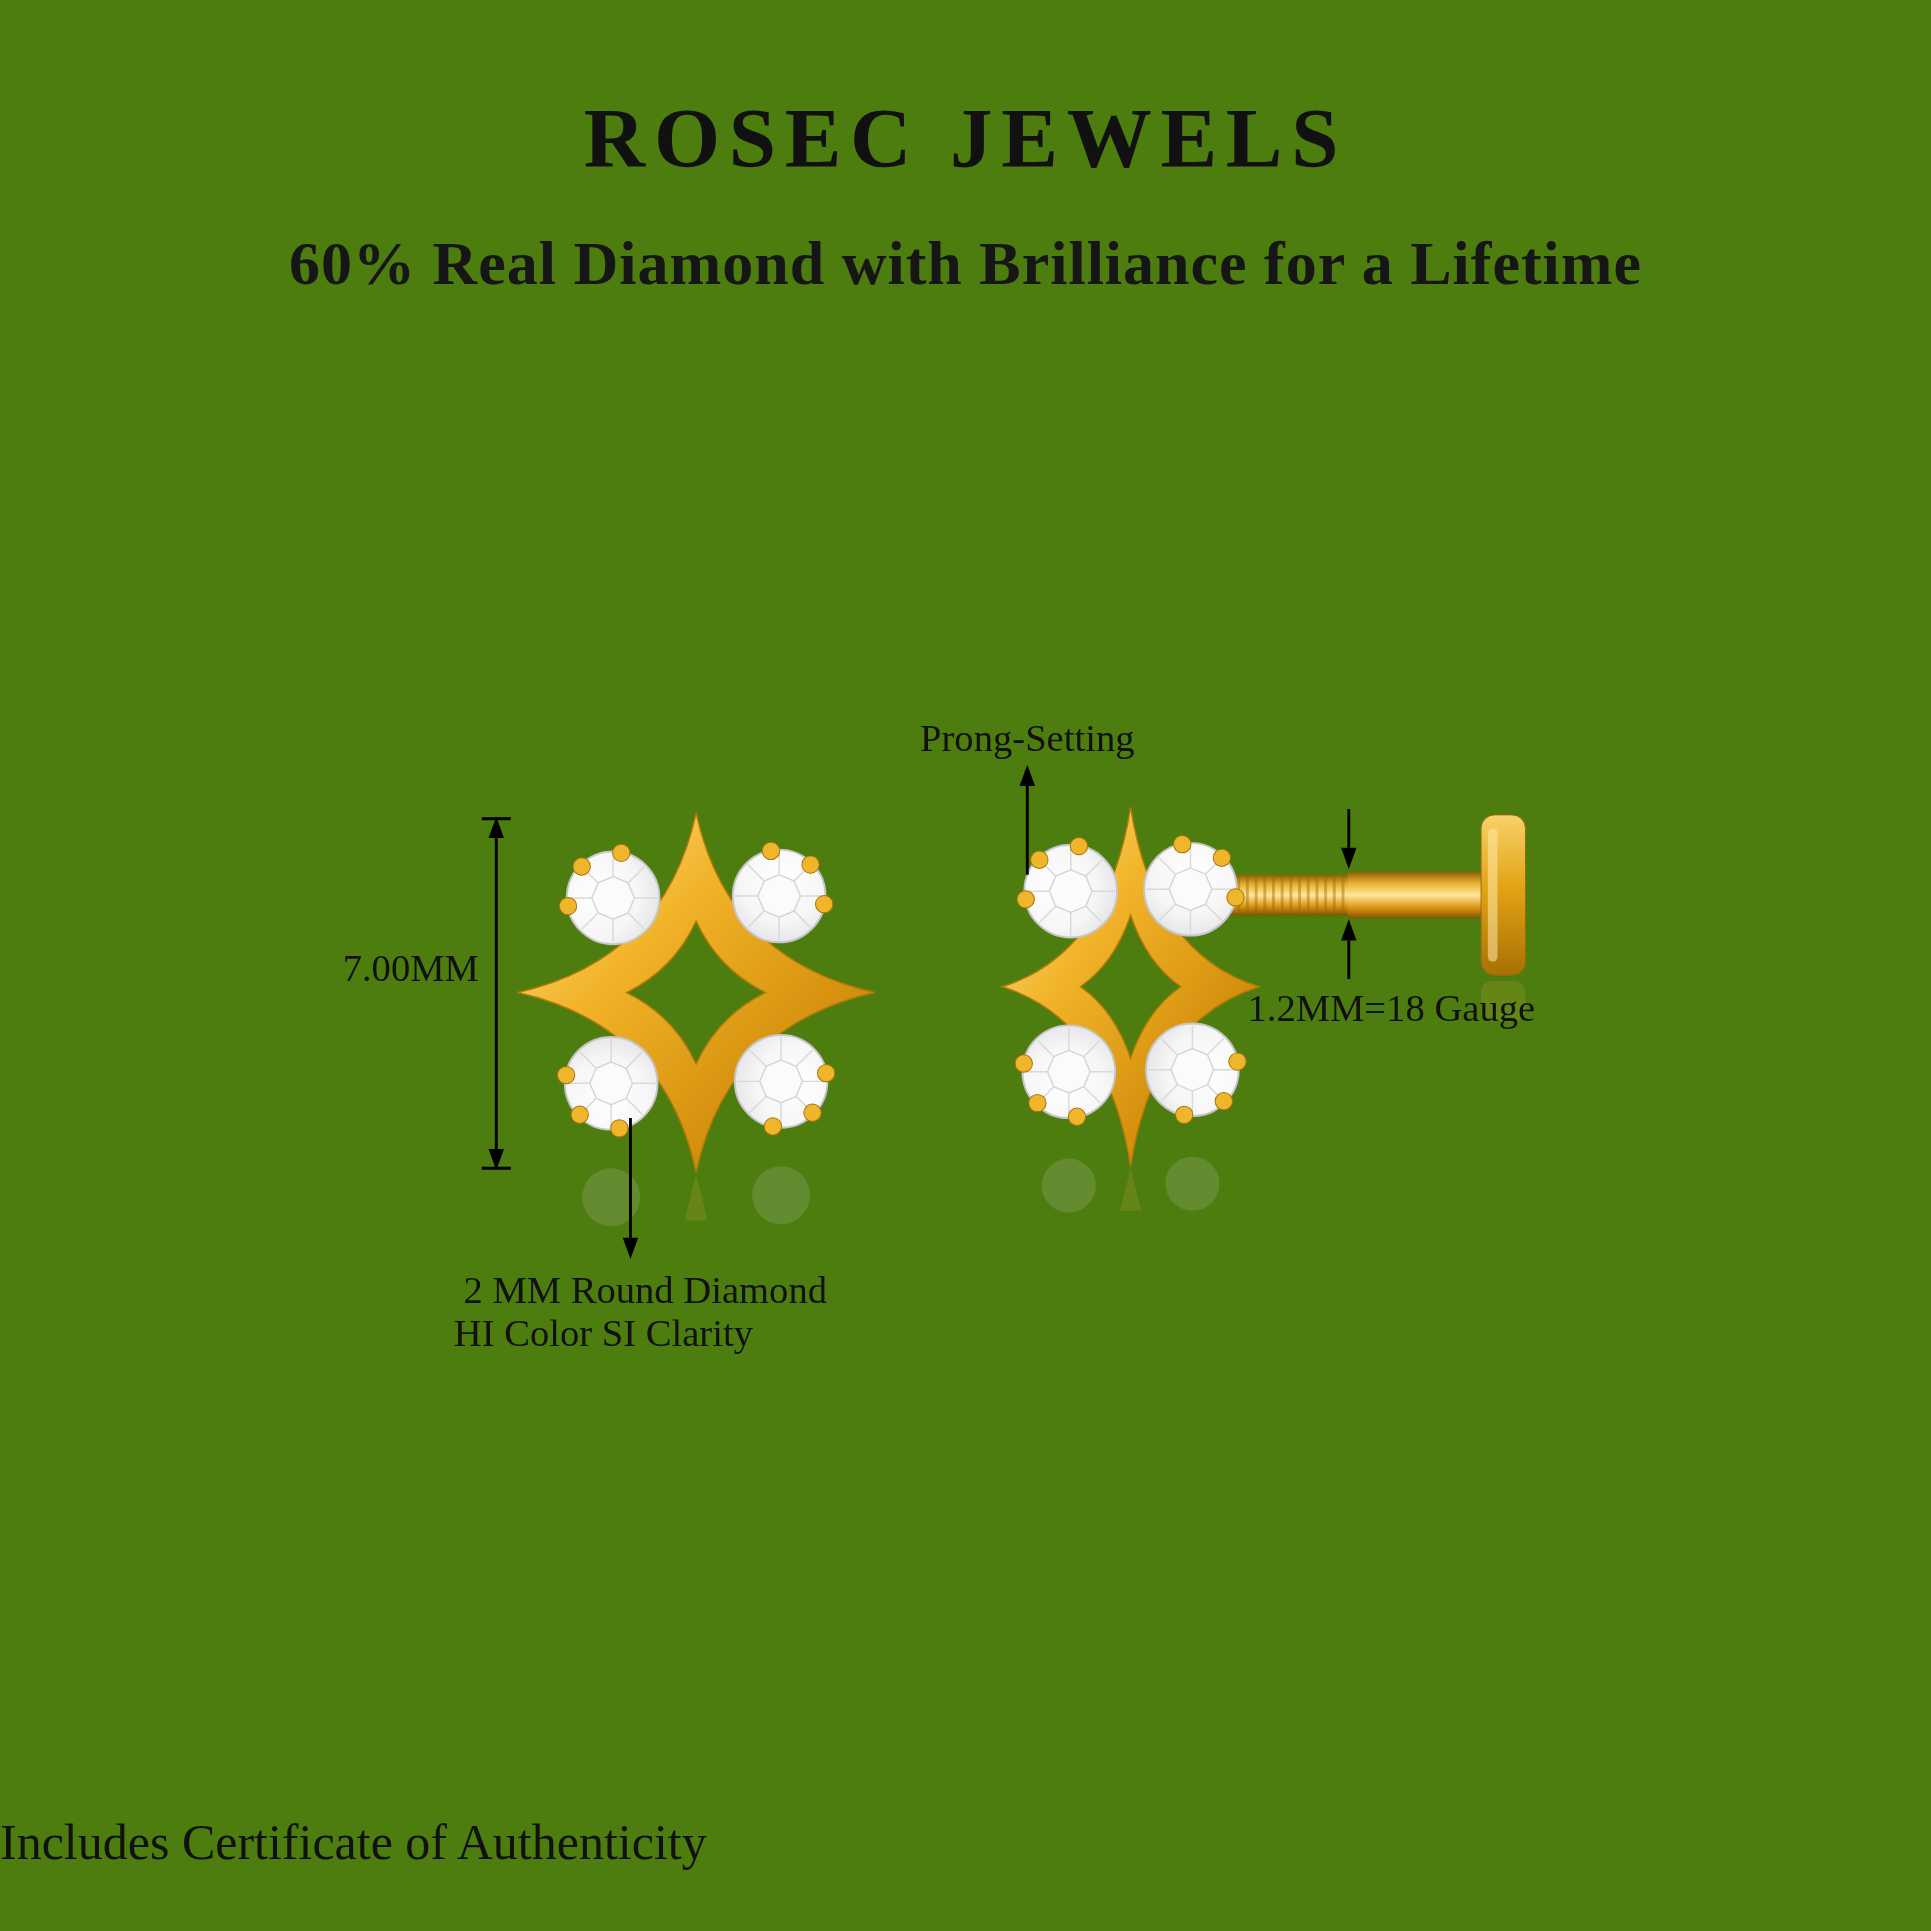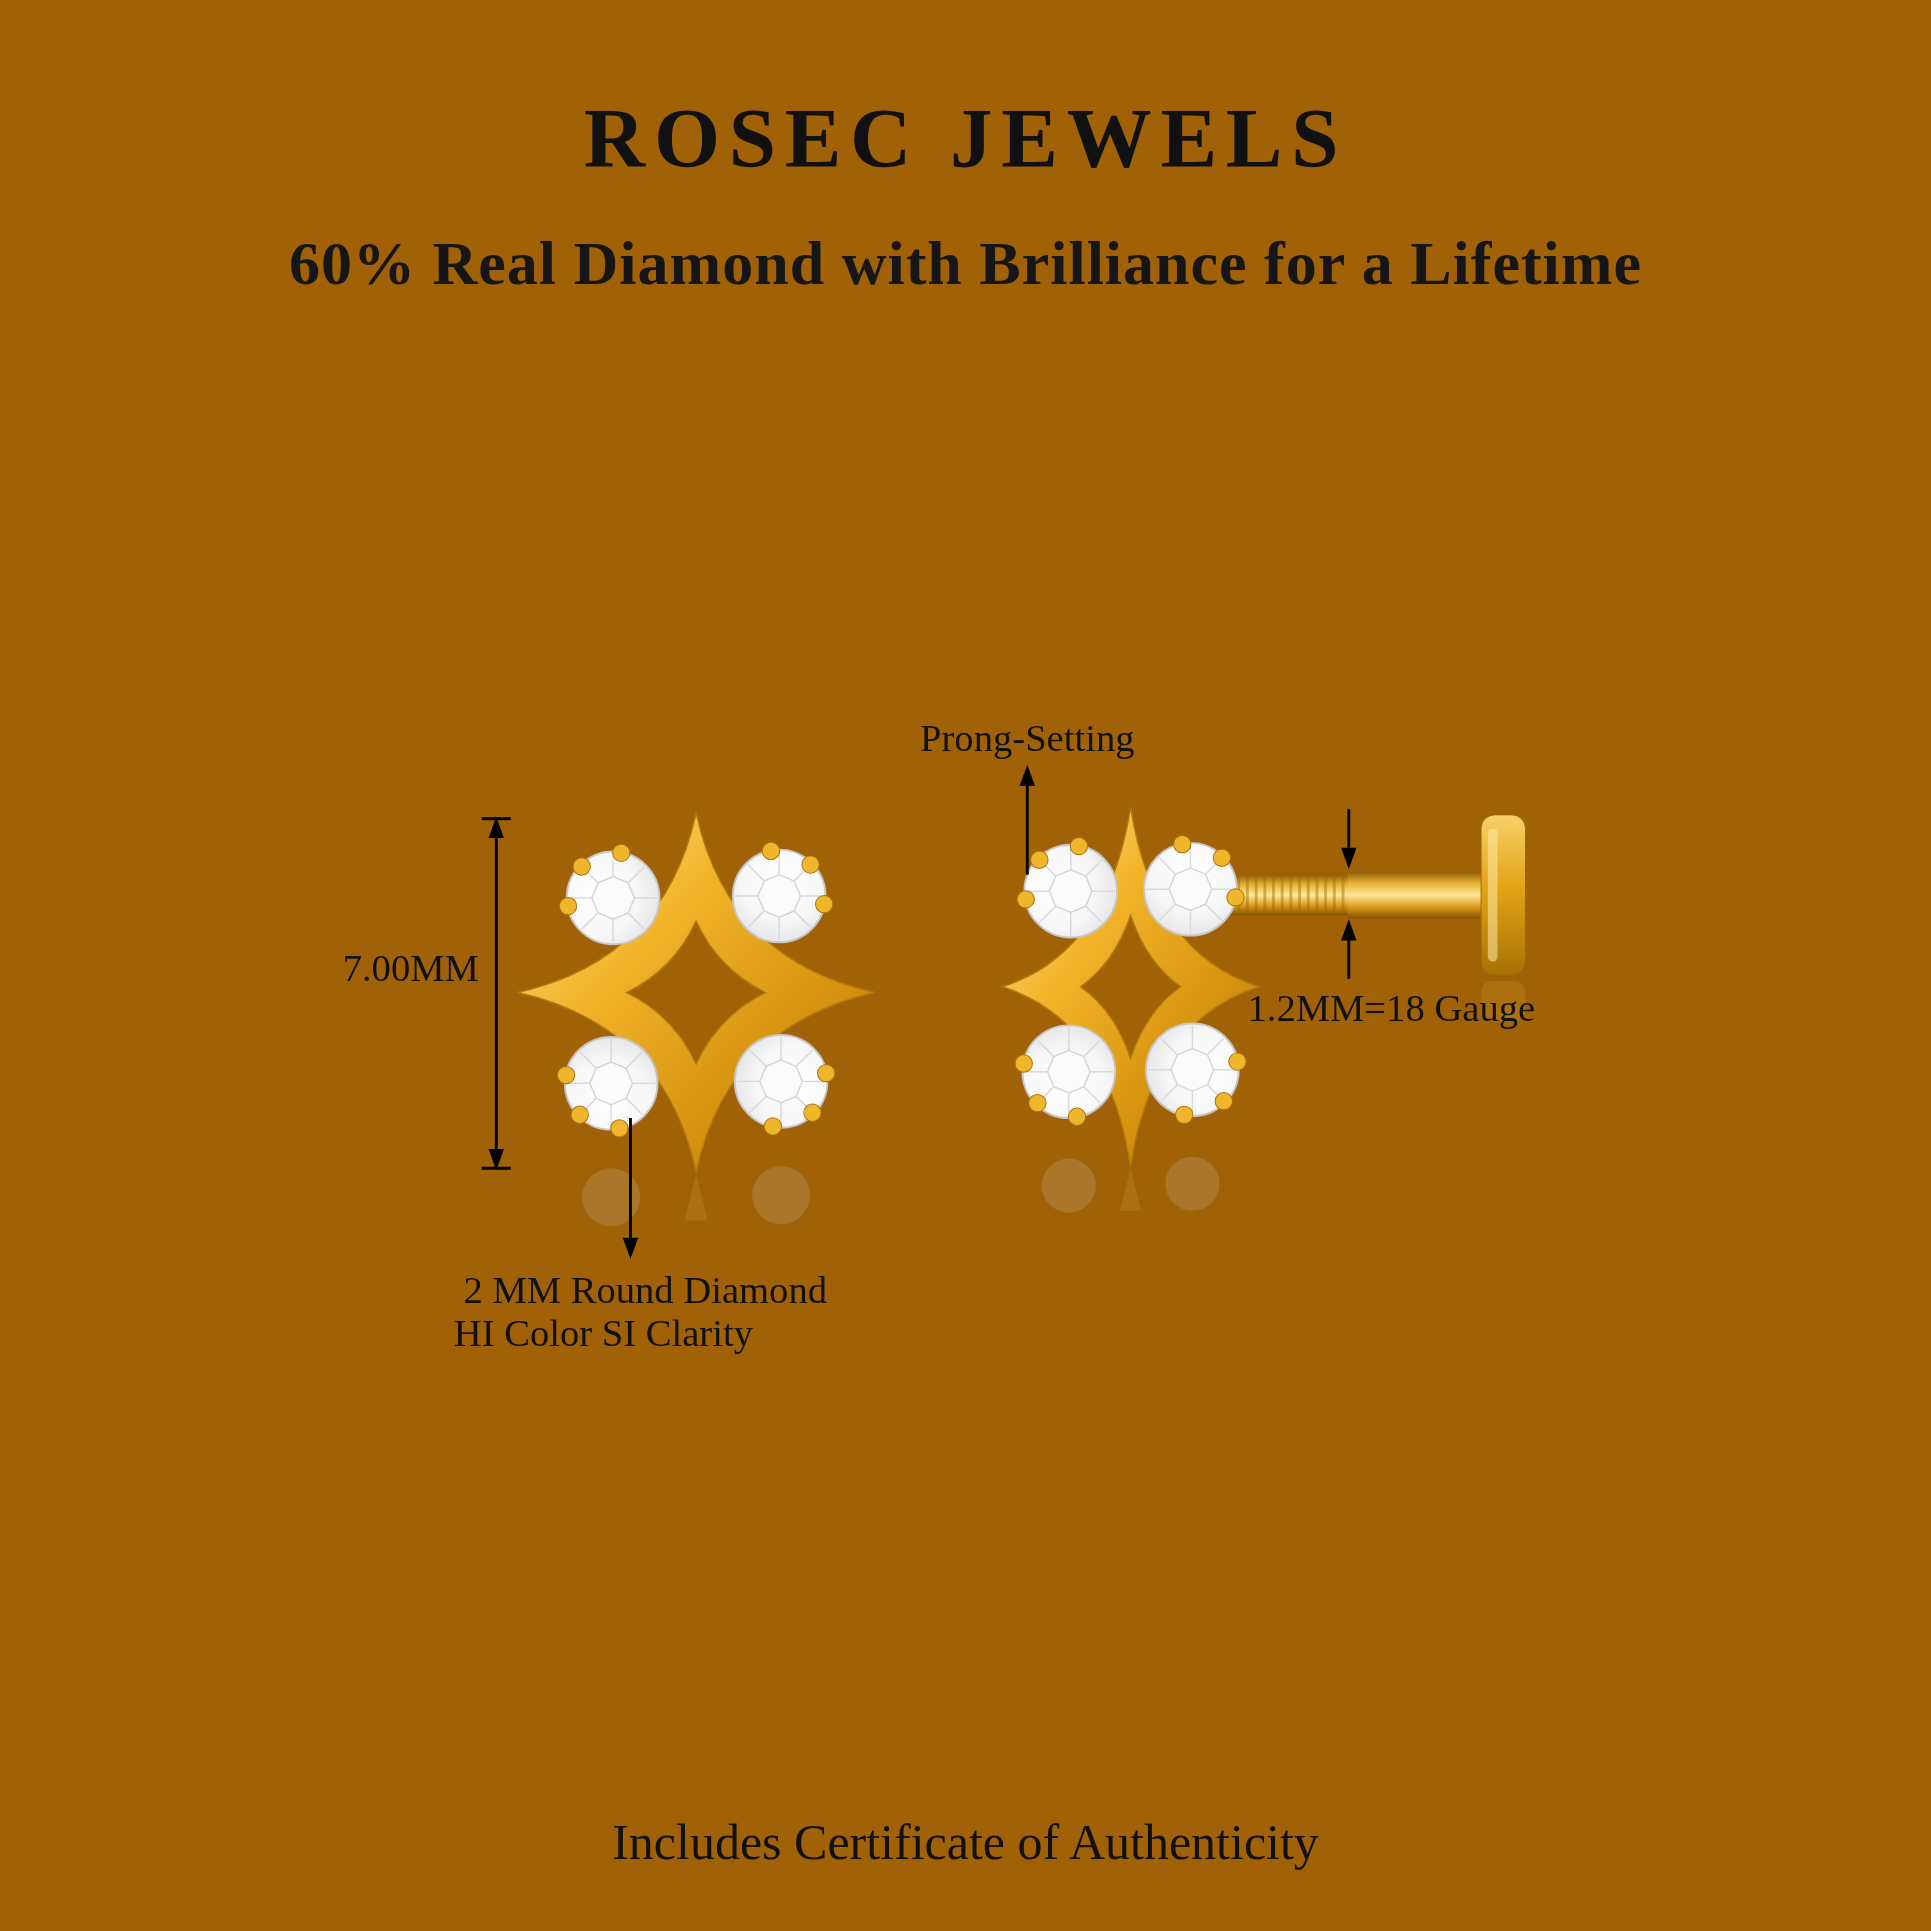--- a/index.html
+++ b/index.html
@@ -1,38 +1,38 @@
 <!DOCTYPE html>
 <html><head>
 <meta charset="utf-8">
 <style>
   html,body{margin:0;padding:0;background:#ffffff;}
   .canvas{
     position:relative;
     width:1931px;height:1931px;
-    background:#a16207;
+    background:#4d7c0f;
     font-family:"Liberation Serif", serif;
     color:#111111;
     overflow:hidden;
   }
   .brand{
     position:absolute;top:89px;left:0;right:0;
     text-align:center;
     font-size:85px;font-weight:700;letter-spacing:8.7px;
     color:#111111;
   }
   .tagline{
     position:absolute;top:228px;left:0;right:0;
     text-align:center;
     font-size:62px;font-weight:700;letter-spacing:1px;
     color:#161616;
   }
   .footer-note{
     position:absolute;top:1813px;left:0;right:0;
-    text-align:center;
+    text-align:left;
     font-size:50px;font-weight:500;
     color:#111111;
   }
   svg.diagram{position:absolute;left:0;top:0;width:1931px;height:1931px;}
   svg text{
     font-family:"Liberation Serif", serif;
     font-size:40px;
     fill:#111111;
   }
   .ann{stroke:#000000;stroke-width:3;fill:none;}

